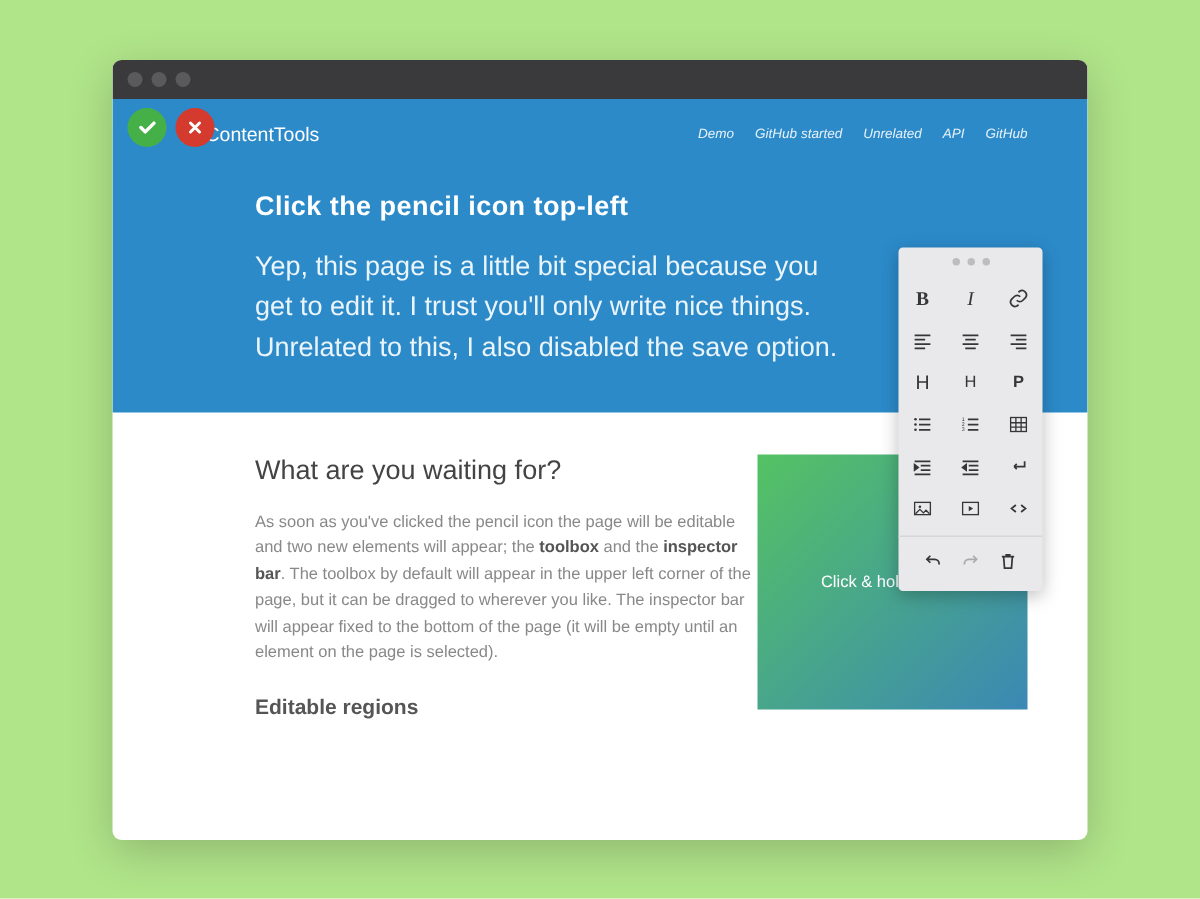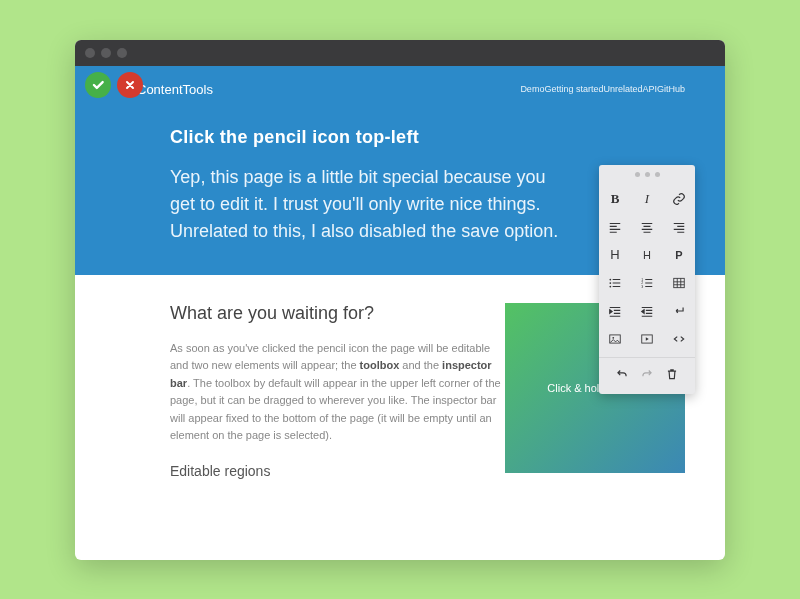--- a/index.html
+++ b/index.html
@@ -5,28 +5,28 @@
 *{margin:0;padding:0;box-sizing:border-box;}
 body{background:#b1e58a;font-family:-apple-system,BlinkMacSystemFont,"Segoe UI",Helvetica,Arial,sans-serif;
 display:flex;align-items:center;justify-content:center;width:800px;height:599px;overflow:hidden;}
 .window{width:650px;height:520px;background:#fff;border-radius:6px;overflow:hidden;box-shadow:0 8px 30px rgba(0,0,0,.2);position:relative;}
 .titlebar{background:#3a3a3c;height:26px;display:flex;align-items:center;padding:0 10px;gap:6px;}
 .traffic{width:10px;height:10px;border-radius:50%;background:#5a5a5c;}
 .hero{background:#2c8ac9;color:#fff;padding:0 40px 30px 95px;position:relative;}
 .navrow{display:flex;align-items:center;justify-content:space-between;padding:16px 0 30px;margin-left:-55px;}
 .brand{display:flex;align-items:center;gap:8px;font-size:13px;color:#fff;}
 .pencil-icon{width:14px;height:14px;}
-.navlinks{display:flex;gap:0;font-size:9px;}
+.navlinks{display:flex;gap:14px;font-size:9px;font-style:italic;}
 .navlinks span{color:#e6f1f9;cursor:pointer;}
 .hero h1{font-size:18px;font-weight:700;margin-bottom:16px;letter-spacing:.3px;}
 .hero p{font-size:18px;font-weight:300;line-height:1.5;max-width:400px;color:#eaf4fb;}
 .content{padding:28px 40px 40px 95px;display:flex;}
 .col{flex:1;}
 .col h2{font-size:18px;font-weight:400;color:#444;margin-bottom:16px;}
-.col h3{font-size:14px;font-weight:400;color:#555;margin:18px 0 10px;}
+.col h3{font-size:14px;font-weight:700;color:#555;margin:18px 0 10px;}
 .col p{font-size:11px;line-height:1.6;color:#888;margin-bottom:6px;}
 .col b{color:#555;font-weight:600;}
 .draggable{width:180px;height:170px;background:linear-gradient(135deg,#54c263,#3b88b5);display:flex;align-items:center;justify-content:center;color:#fff;font-size:11px;font-weight:300;}
 .action-btns{position:absolute;top:32px;left:10px;display:flex;gap:6px;z-index:5;}
 .action{width:26px;height:26px;border-radius:50%;display:flex;align-items:center;justify-content:center;color:#fff;cursor:pointer;}
 .ok{background:#46b048;}
 .cancel{background:#d43b2e;}
 .toolbox{position:absolute;top:125px;right:30px;width:96px;background:#e9e9eb;border-radius:3px;box-shadow:0 3px 12px rgba(0,0,0,.25);padding-bottom:8px;}
 .tb-head{height:20px;display:flex;align-items:center;justify-content:center;gap:5px;}
 .tb-dot{width:5px;height:5px;border-radius:50%;background:#bdbdbf;}
@@ -65,21 +65,21 @@
   <div class="hero">
     <div class="navrow">
       <div class="brand">
         <svg class="pencil-icon" viewBox="0 0 24 24">
             <path fill="none" stroke="#fff" stroke-width="1.6" d="M10 3h4v14l-2 4-2-4V3z"></path>
           </svg>
         <span>ContentTools</span>
       </div>
       <div class="navlinks">
         <span>Demo</span>
-        <span>Getting started</span>
+        <span>GitHub started</span>
         <span>Unrelated</span>
         <span>API</span>
         <span>GitHub</span>
       </div>
     </div>
     <h1>Click the pencil icon top-left</h1>
     <p>Yep, this page is a little bit special because you get to edit it. I trust you'll only write nice things. Unrelated to this, I also disabled the save option.</p>
   </div>
 
   <div class="content">

